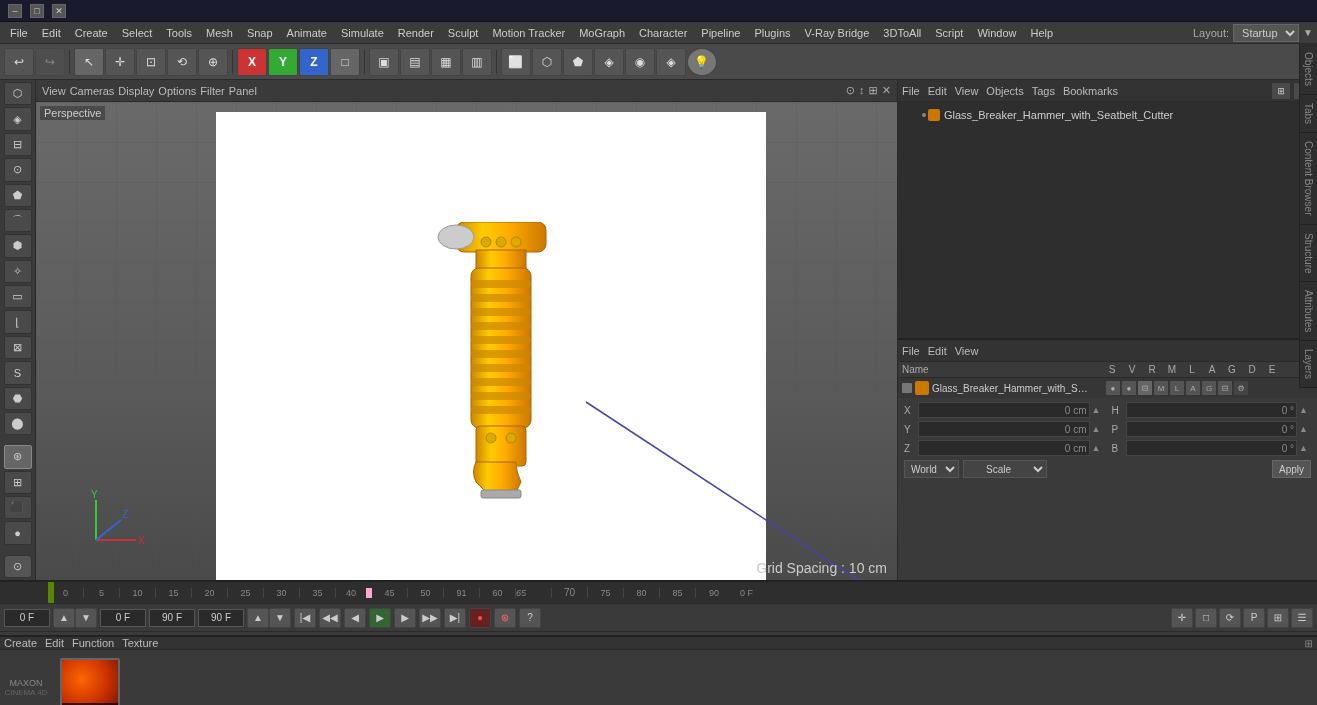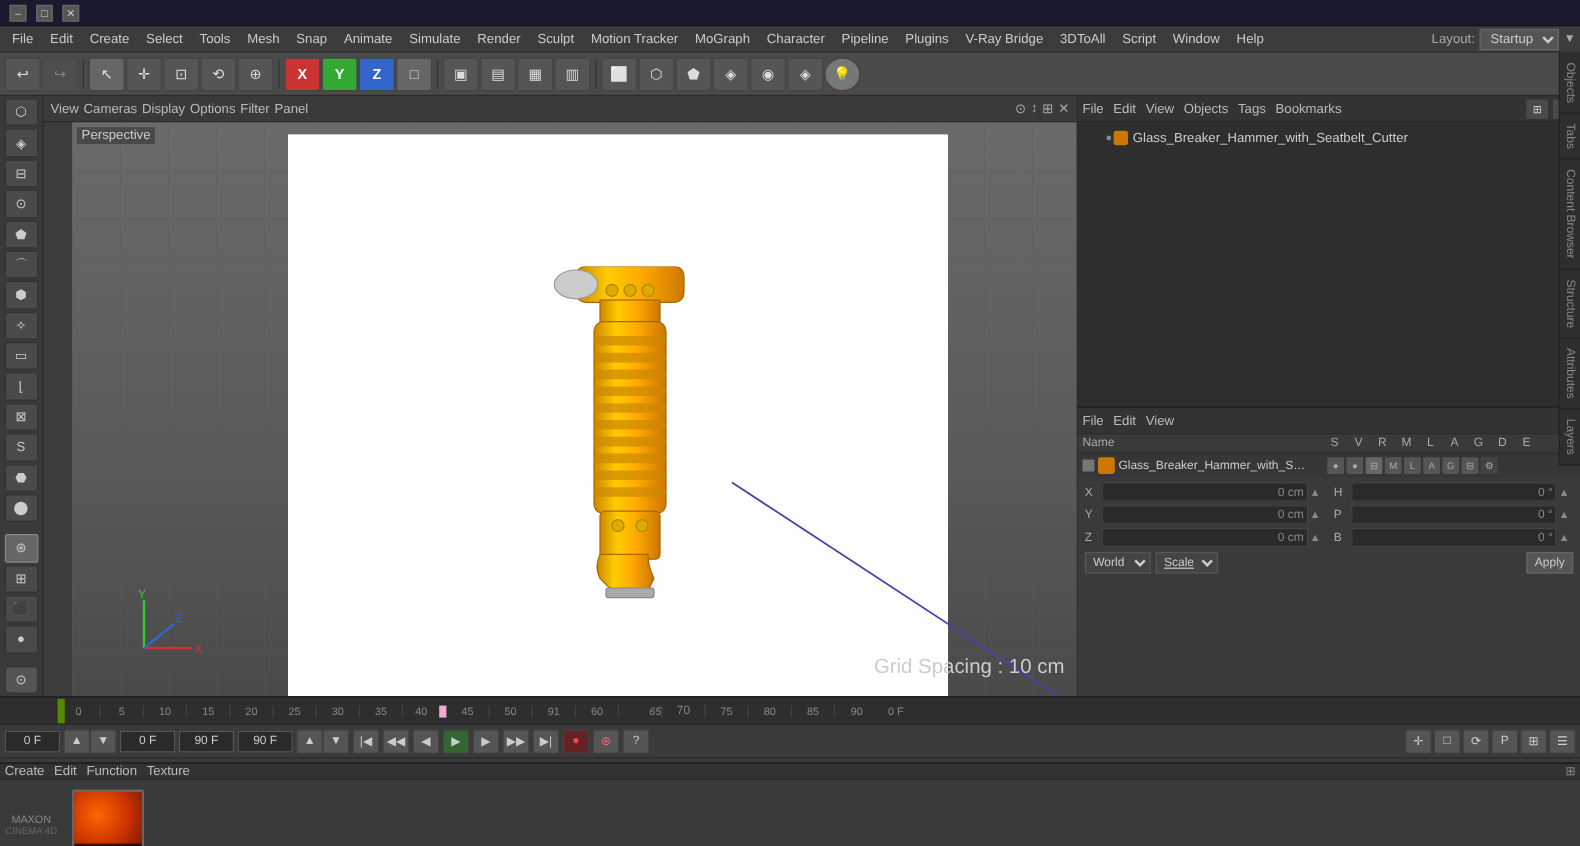--- a/index.html
+++ b/index.html
@@ -58,21 +58,21 @@
     
     #viewport-header {
       height: 22px; background: #3a3a3a; display: flex; align-items: center; padding: 0 6px; gap: 8px;
       border-bottom: 1px solid #2a2a2a;
     }
     #viewport-header .vp-menu { display: flex; gap: 4px; }
     #viewport-header .vp-menu span { font-size: 11px; color: #bbb; cursor: pointer; }
     #viewport-header .vp-controls { margin-left: auto; display: flex; gap: 4px; color: #aaa; font-size: 11px; }
 
     
-    #viewport { flex: 1; background: #5a5a5a; position: relative; overflow: hidden; margin-left: 24px; }
+    #viewport { flex: 1; background: #5a5a5a; position: relative; overflow: hidden; }
     #viewport-bg { position: absolute; top: 0; left: 0; right: 0; bottom: 0; background: linear-gradient(180deg, #6a6a6a 0%, #5a5a5a 60%, #4a4a4a 100%); }
     #perspective-label { position: absolute; top: 4px; left: 4px; font-size: 11px; color: #ccc; background: rgba(0,0,0,0.3); padding: 1px 4px; }
     #grid-label { position: absolute; bottom: 6px; right: 8px; font-size: 11px; color: #ccc; }
 
     
     #hammer-svg { position: absolute; top: 130px; left: 390px; }
 
     
     #right-panel { width: 420px; background: #3a3a3a; border-left: 1px solid #2a2a2a; display: flex; flex-direction: column; }
     
@@ -318,21 +318,21 @@
 
       <svg style="position:absolute;bottom:30px;left:50px;z-index:10;" width="60" height="60">
         <line x1="10" y1="50" x2="50" y2="50" stroke="#cc3333" stroke-width="2"></line>
         <text x="52" y="54" fill="#cc3333" font-size="10">X</text>
         <line x1="10" y1="50" x2="10" y2="10" stroke="#33cc33" stroke-width="2"></line>
         <text x="5" y="8" fill="#33cc33" font-size="10">Y</text>
         <line x1="10" y1="50" x2="35" y2="30" stroke="#3366cc" stroke-width="2"></line>
         <text x="36" y="28" fill="#3366cc" font-size="10">Z</text>
       </svg>
 
-      <div id="grid-label" style="position:absolute;bottom:14px;right:10px;font-size:17px;color:#ccc;z-index:10;">Grid Spacing : 10 cm</div>
+      <div id="grid-label" style="position:absolute;bottom:4px;right:10px;font-size:14px;color:#ccc;z-index:10;">Grid Spacing : 10 cm</div>
     </div>
   </div>
 
   <div id="right-panel" style="width:420px;display:flex;flex-direction:column;background:#3a3a3a;border-left:1px solid #2a2a2a;">
 
     <div id="obj-manager-top" style="flex:1;display:flex;flex-direction:column;border-bottom:2px solid #222;max-height:260px;">
 
       <div id="obj-top-menubar" style="height:22px;background:#333;display:flex;align-items:center;padding:0 4px;gap:8px;border-bottom:1px solid #2a2a2a;">
         <span style="font-size:11px;color:#bbb;cursor:pointer;">File</span>
         <span style="font-size:11px;color:#bbb;cursor:pointer;">Edit</span>
@@ -434,21 +434,21 @@
             <span style="font-size:10px;color:#aaa;width:12px;">B</span>
             <input type="text" value="0 °" style="flex: 1 1 0%; background: rgb(42, 42, 42); border: 1px solid rgb(68, 68, 68); color: rgb(136, 136, 136); font-size: 10px; height: 16px; padding: 0px 2px; text-align: right;">
             <span style="font-size:9px;color:#888;width:12px;">▲</span>
           </div>
         </div>
 
         <div style="display:flex;align-items:center;gap:4px;margin-top:4px;">
           <select style="background:#444;border:1px solid #555;color:#ccc;font-size:10px;height:18px;padding:0 2px;">
             <option>World</option><option>Object</option>
           </select>
-          <select style="background:#444;border:1px solid #555;color:#ccc;font-size:10px;height:18px;padding:0 2px;text-decoration:underline;">
+          <select style="background:#444;border:1px solid #555;color:#ccc;font-size:10px;height:18px;padding:0 18px;">
             <option>Scale</option><option>Size</option>
           </select>
           <button style="background:#555;border:1px solid #666;color:#ccc;font-size:10px;height:18px;padding:0 6px;cursor:pointer;margin-left:auto;">Apply</button>
         </div>
       </div>
     </div>
 
     <div style="position:absolute;right:0;top:44px;width:18px;background:#2e2e2e;border-left:1px solid #222;display:flex;flex-direction:column;align-items:center;">
       <div class="outer-tab" style="writing-mode:vertical-rl;font-size:10px;color:#888;padding:8px 3px;border-bottom:1px solid #222;cursor:pointer;">Objects</div>
       <div class="outer-tab" style="writing-mode:vertical-rl;font-size:10px;color:#888;padding:8px 3px;border-bottom:1px solid #222;cursor:pointer;">Tabs</div>
@@ -471,21 +471,21 @@
       <span class="ruler-mark" style="font-size:9px;color:#888;width:36px;text-align:center;border-right:1px solid #444;">15</span>
       <span class="ruler-mark" style="font-size:9px;color:#888;width:36px;text-align:center;border-right:1px solid #444;">20</span>
       <span class="ruler-mark" style="font-size:9px;color:#888;width:36px;text-align:center;border-right:1px solid #444;">25</span>
       <span class="ruler-mark" style="font-size:9px;color:#888;width:36px;text-align:center;border-right:1px solid #444;">30</span>
       <span class="ruler-mark" style="font-size:9px;color:#888;width:36px;text-align:center;border-right:1px solid #444;">35</span>
       <span class="ruler-mark" style="font-size:9px;color:#888;width:36px;text-align:center;border-right:6px solid #f9a8d4;">40</span>
       <span class="ruler-mark" style="font-size:9px;color:#888;width:36px;text-align:center;border-right:1px solid #444;">45</span>
       <span class="ruler-mark" style="font-size:9px;color:#888;width:36px;text-align:center;border-right:1px solid #444;">50</span>
       <span class="ruler-mark" style="font-size:9px;color:#888;width:36px;text-align:center;border-right:1px solid #444;">91</span>
       <span class="ruler-mark" style="font-size:9px;color:#888;width:36px;text-align:center;border-right:1px solid #444;">60</span>
-      <span class="ruler-mark" style="font-size:9px;color:#888;width:36px;text-align:right;border-right:1px solid #444;font-style:italic;">65</span>
+      <span class="ruler-mark" style="font-size:9px;color:#888;width:36px;text-align:left;border-right:1px solid #444;font-style:italic;">65</span>
       <span class="ruler-mark" style="font-size:10px;color:#888;width:36px;text-align:center;border-right:1px solid #444;">70</span>
       <span class="ruler-mark" style="font-size:9px;color:#888;width:36px;text-align:center;border-right:1px solid #444;">75</span>
       <span class="ruler-mark" style="font-size:9px;color:#888;width:36px;text-align:center;border-right:1px solid #444;">80</span>
       <span class="ruler-mark" style="font-size:9px;color:#888;width:36px;text-align:center;border-right:1px solid #444;">85</span>
       <span class="ruler-mark" style="font-size:9px;color:#888;width:36px;text-align:center;">90</span>
       <span style="font-size:9px;color:#888;margin-left:8px;">0 F</span>
     </div>
   </div>
 
   <div id="timeline-controls" style="height:28px;background:#3a3a3a;display:flex;align-items:center;padding:0 4px;gap:3px;">

